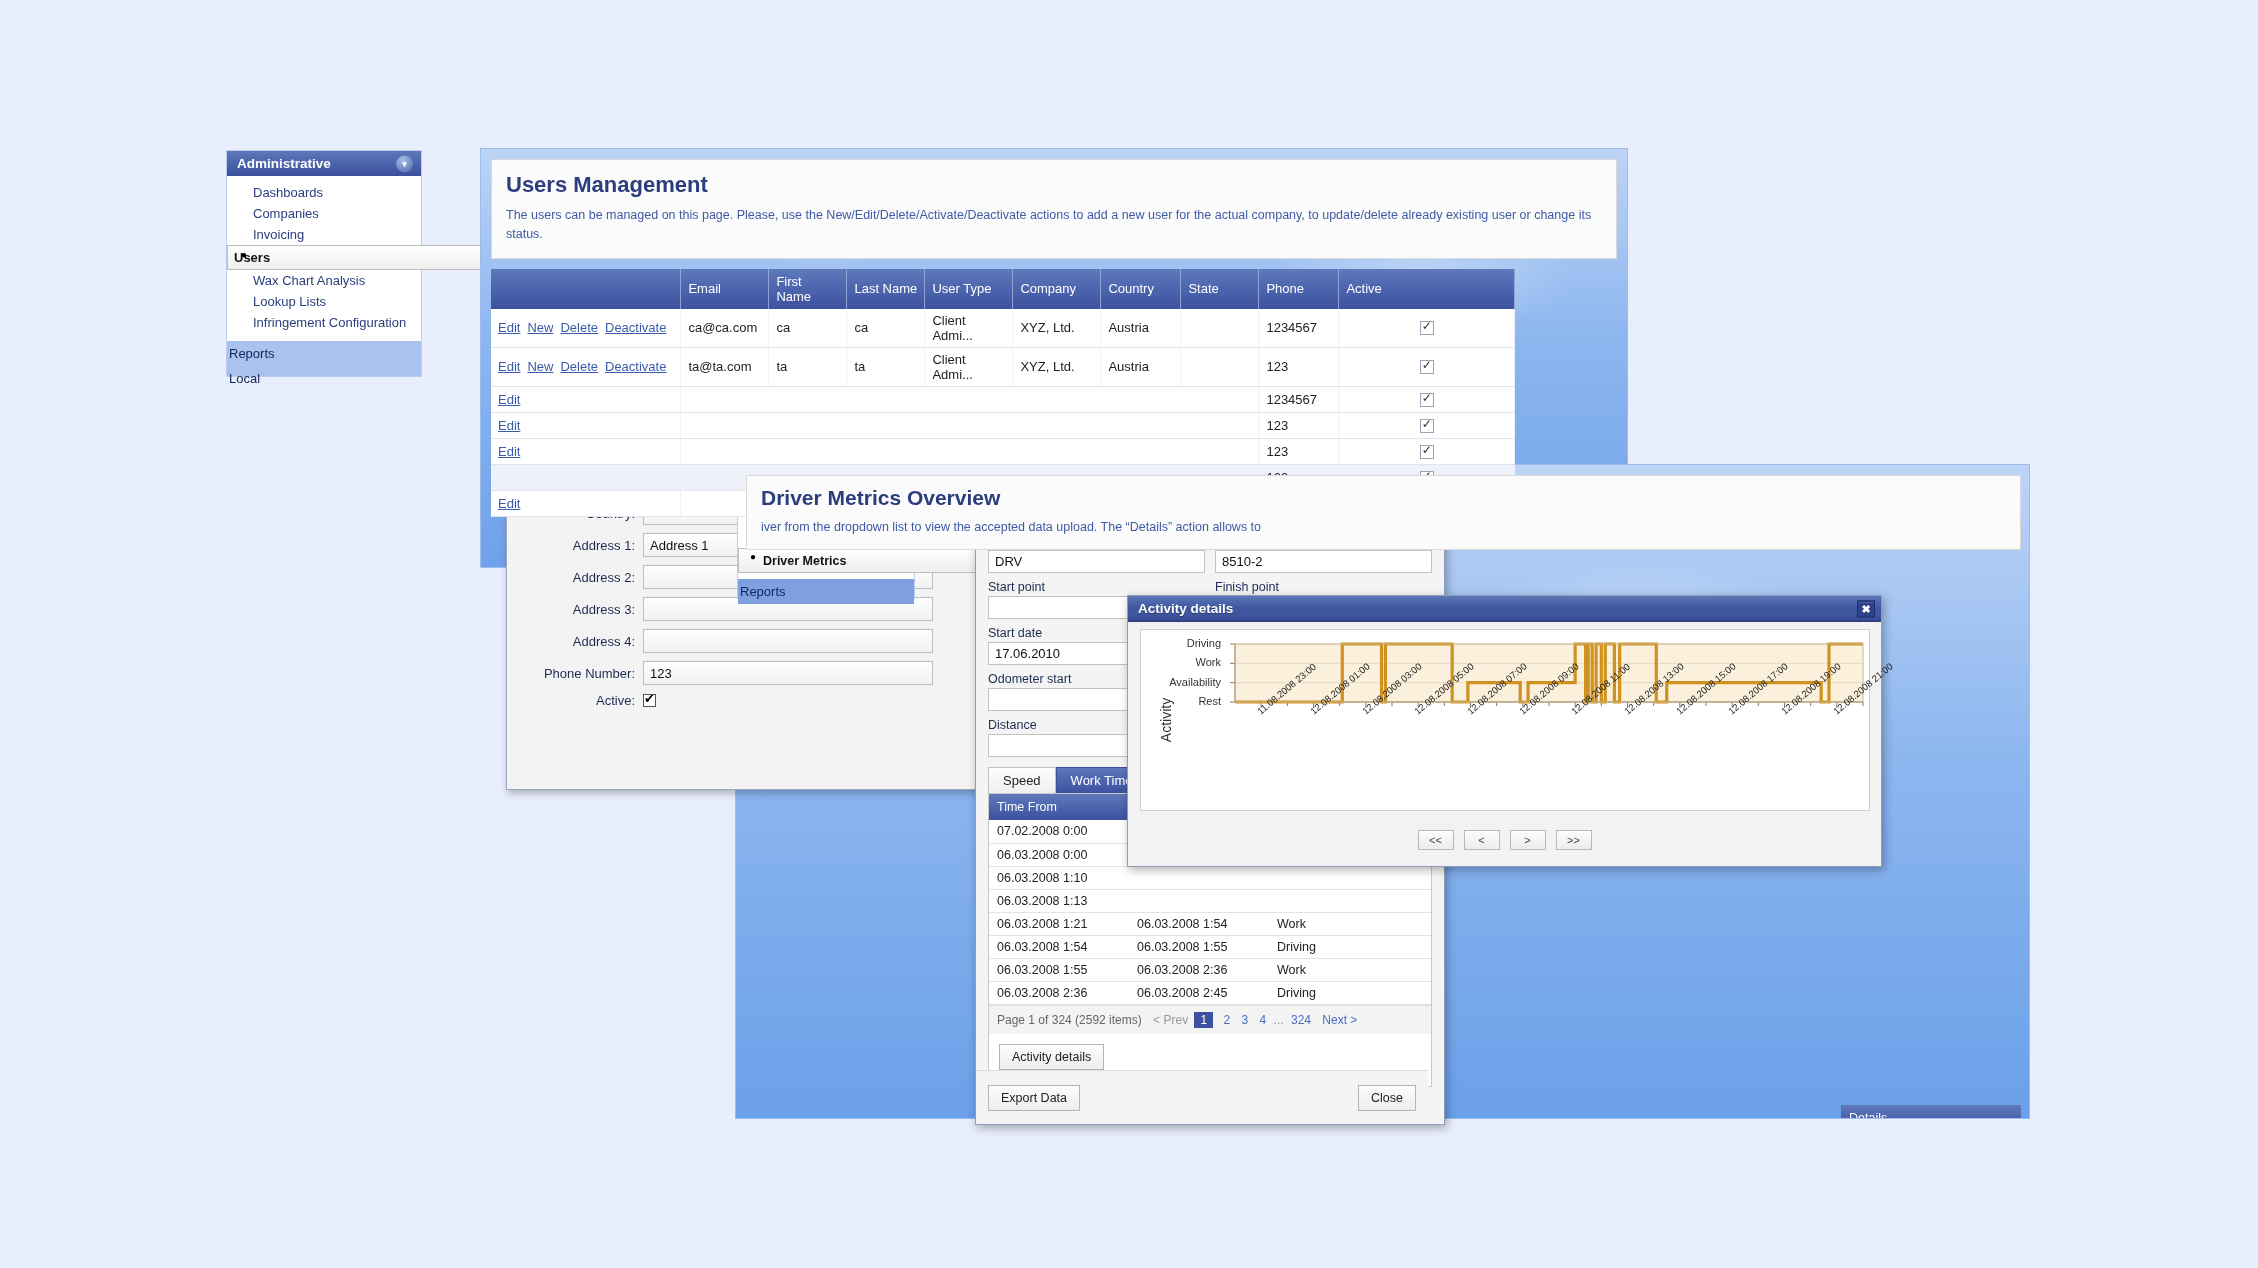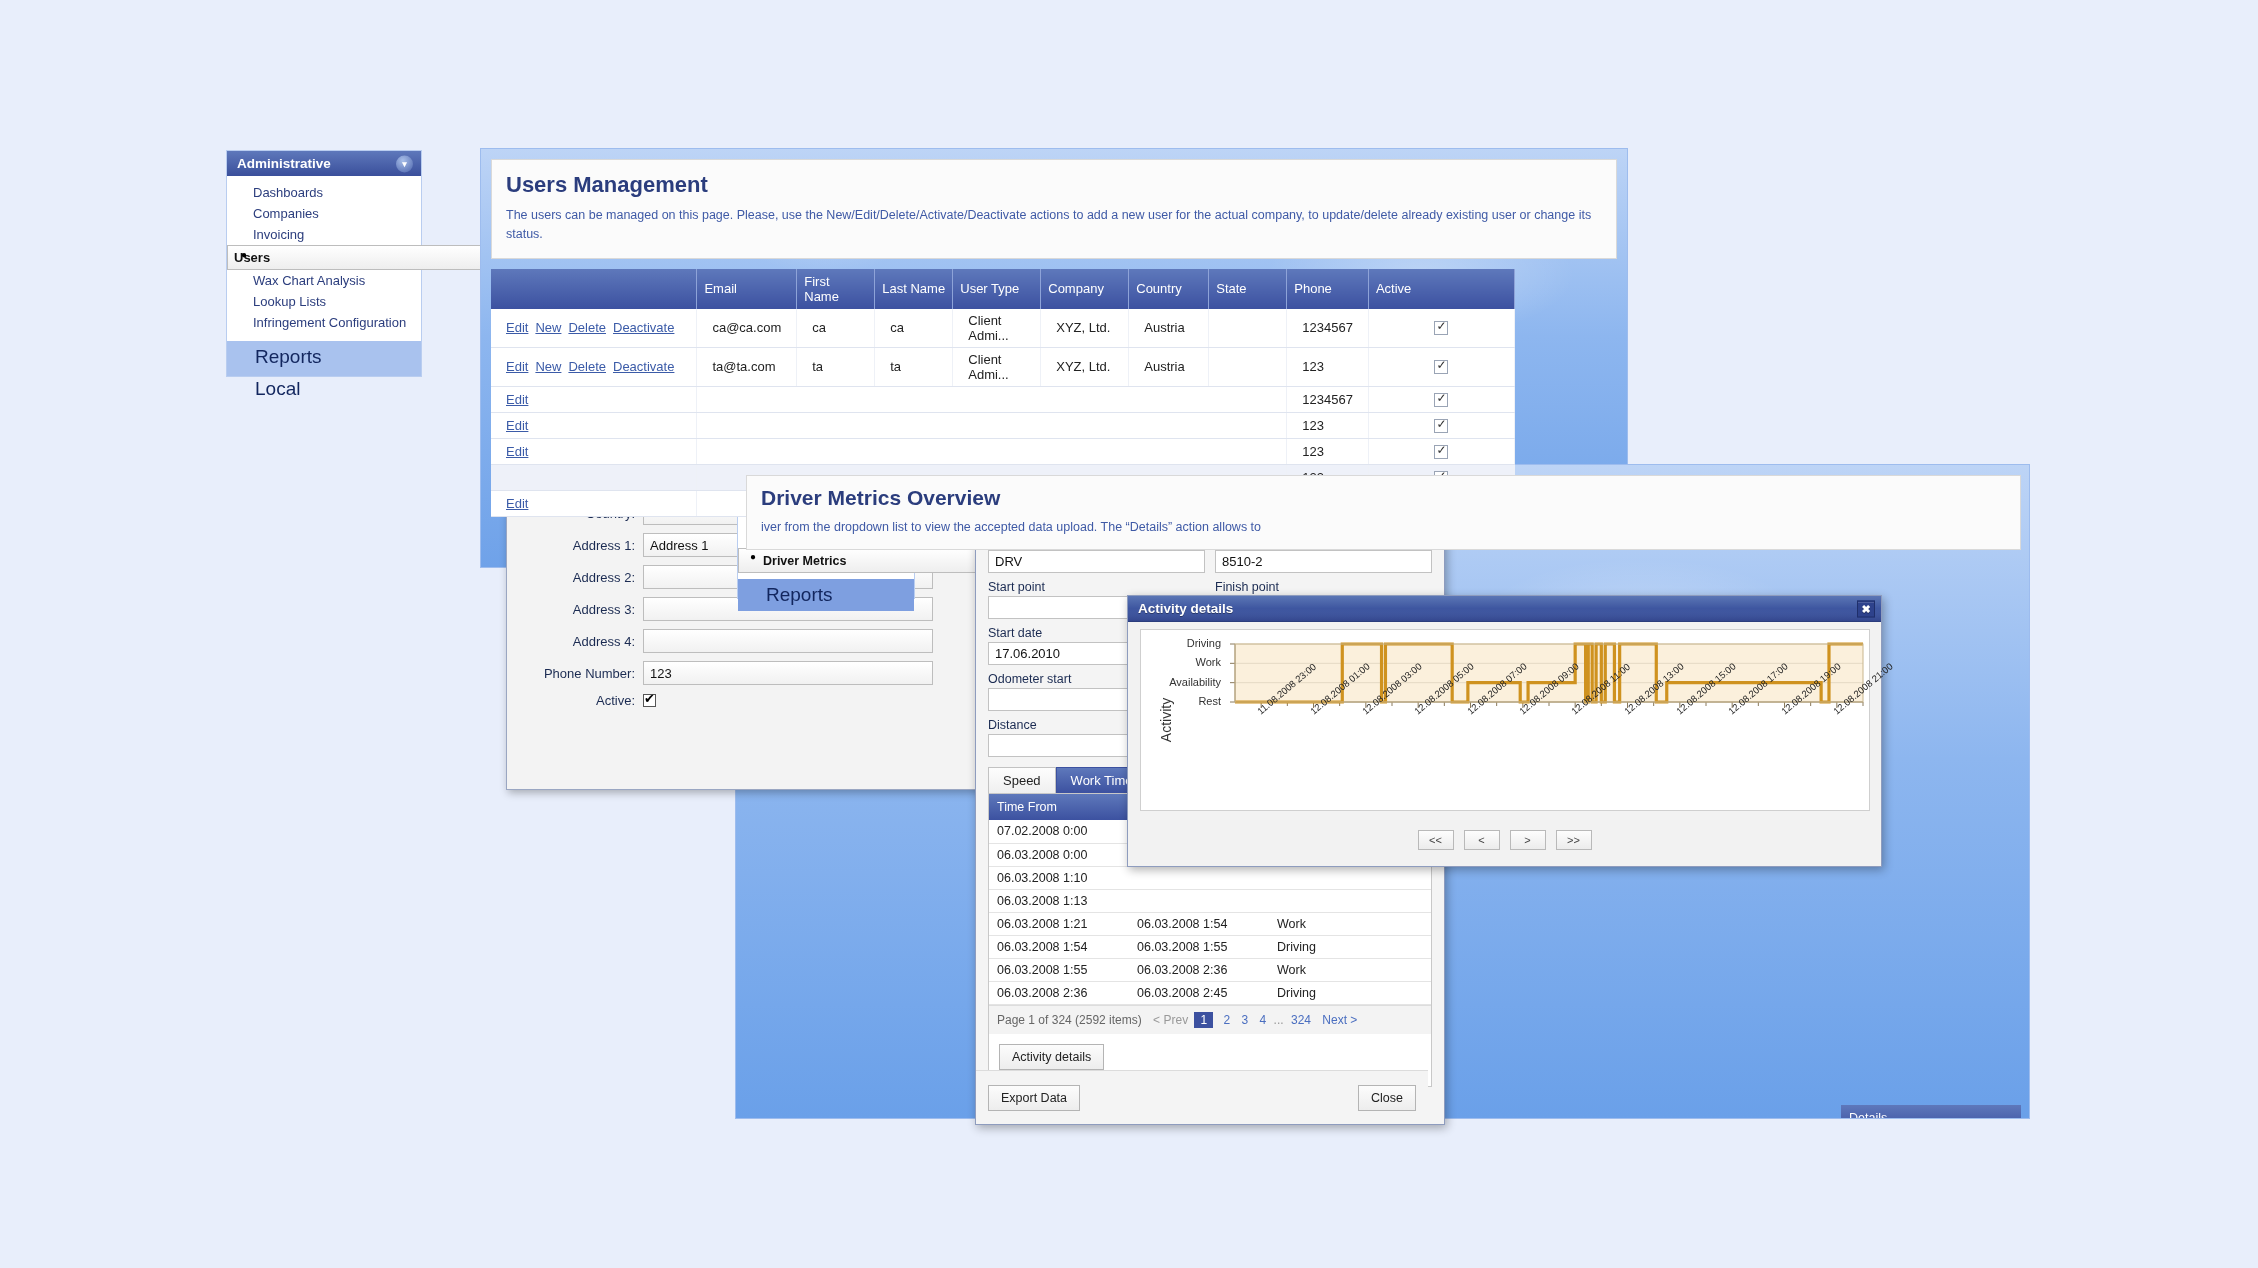--- a/index.html
+++ b/index.html
@@ -47,21 +47,21 @@
   }
   .nav-list { background:#fff; padding:6px 0 8px 0; }
   .nav-item {
     padding:3px 10px 3px 26px; font-size:13px; color:#2b3d7d;
     position:relative; cursor:pointer; white-space:nowrap;
   }
   .nav-item.sel { font-weight:bold; color:#111; }
   .nav-item.sel::before {
     content:"\25CF"; position:absolute; left:13px; top:3px; font-size:10px; color:#000;
   }
-  .nav-foot { color:#12265e; font-size:19px; padding:5px 28px; cursor:pointer; }
+  .nav-foot { color:#12265e; font-size:13px; padding:5px 2px; cursor:pointer; }
 
   
   #mainpanel {
     position:absolute; left:480px; top:148px; width:1148px; height:420px;
     background:linear-gradient(to bottom,#bdd4f6 0%,#8db6ef 45%,#6fa2e9 100%);
     border:1px solid #9dbcee; overflow:hidden;
   }
   #mainpanel::after{
     content:""; position:absolute; inset:0;
     background:
@@ -79,21 +79,21 @@
 
   
   .grid { width:1024px; margin:8px 10px 0 10px; border-collapse:collapse;
           background:#fff; position:relative; z-index:2; font-size:13px; }
   .grid th {
     background:linear-gradient(to bottom,#5e78bb,#3c51a0);
     color:#fff; font-weight:normal; text-align:left;
     padding:5px 7px; border-right:1px solid #8ea3d8; height:26px;
   }
   .grid td {
-    padding:4px 15px; border-bottom:1px solid #dfe4ef;
+    padding:4px 7px; border-bottom:1px solid #dfe4ef;
     border-right:1px solid #eef1f7; height:26px; color:#222;
   }
   .grid tr.alt td { background:#eef1f9; }
   .grid a { color:#3b5ba8; text-decoration:underline; margin-right:7px; cursor:pointer; }
   .ckbox {
     display:inline-block; width:14px; height:14px; border:1px solid #9aa4b5;
     background:#fff; position:relative; vertical-align:middle;
   }
   .ckbox::after {
     content:"\2713"; position:absolute; left:1px; top:-3px; font-size:12px; color:#333;

